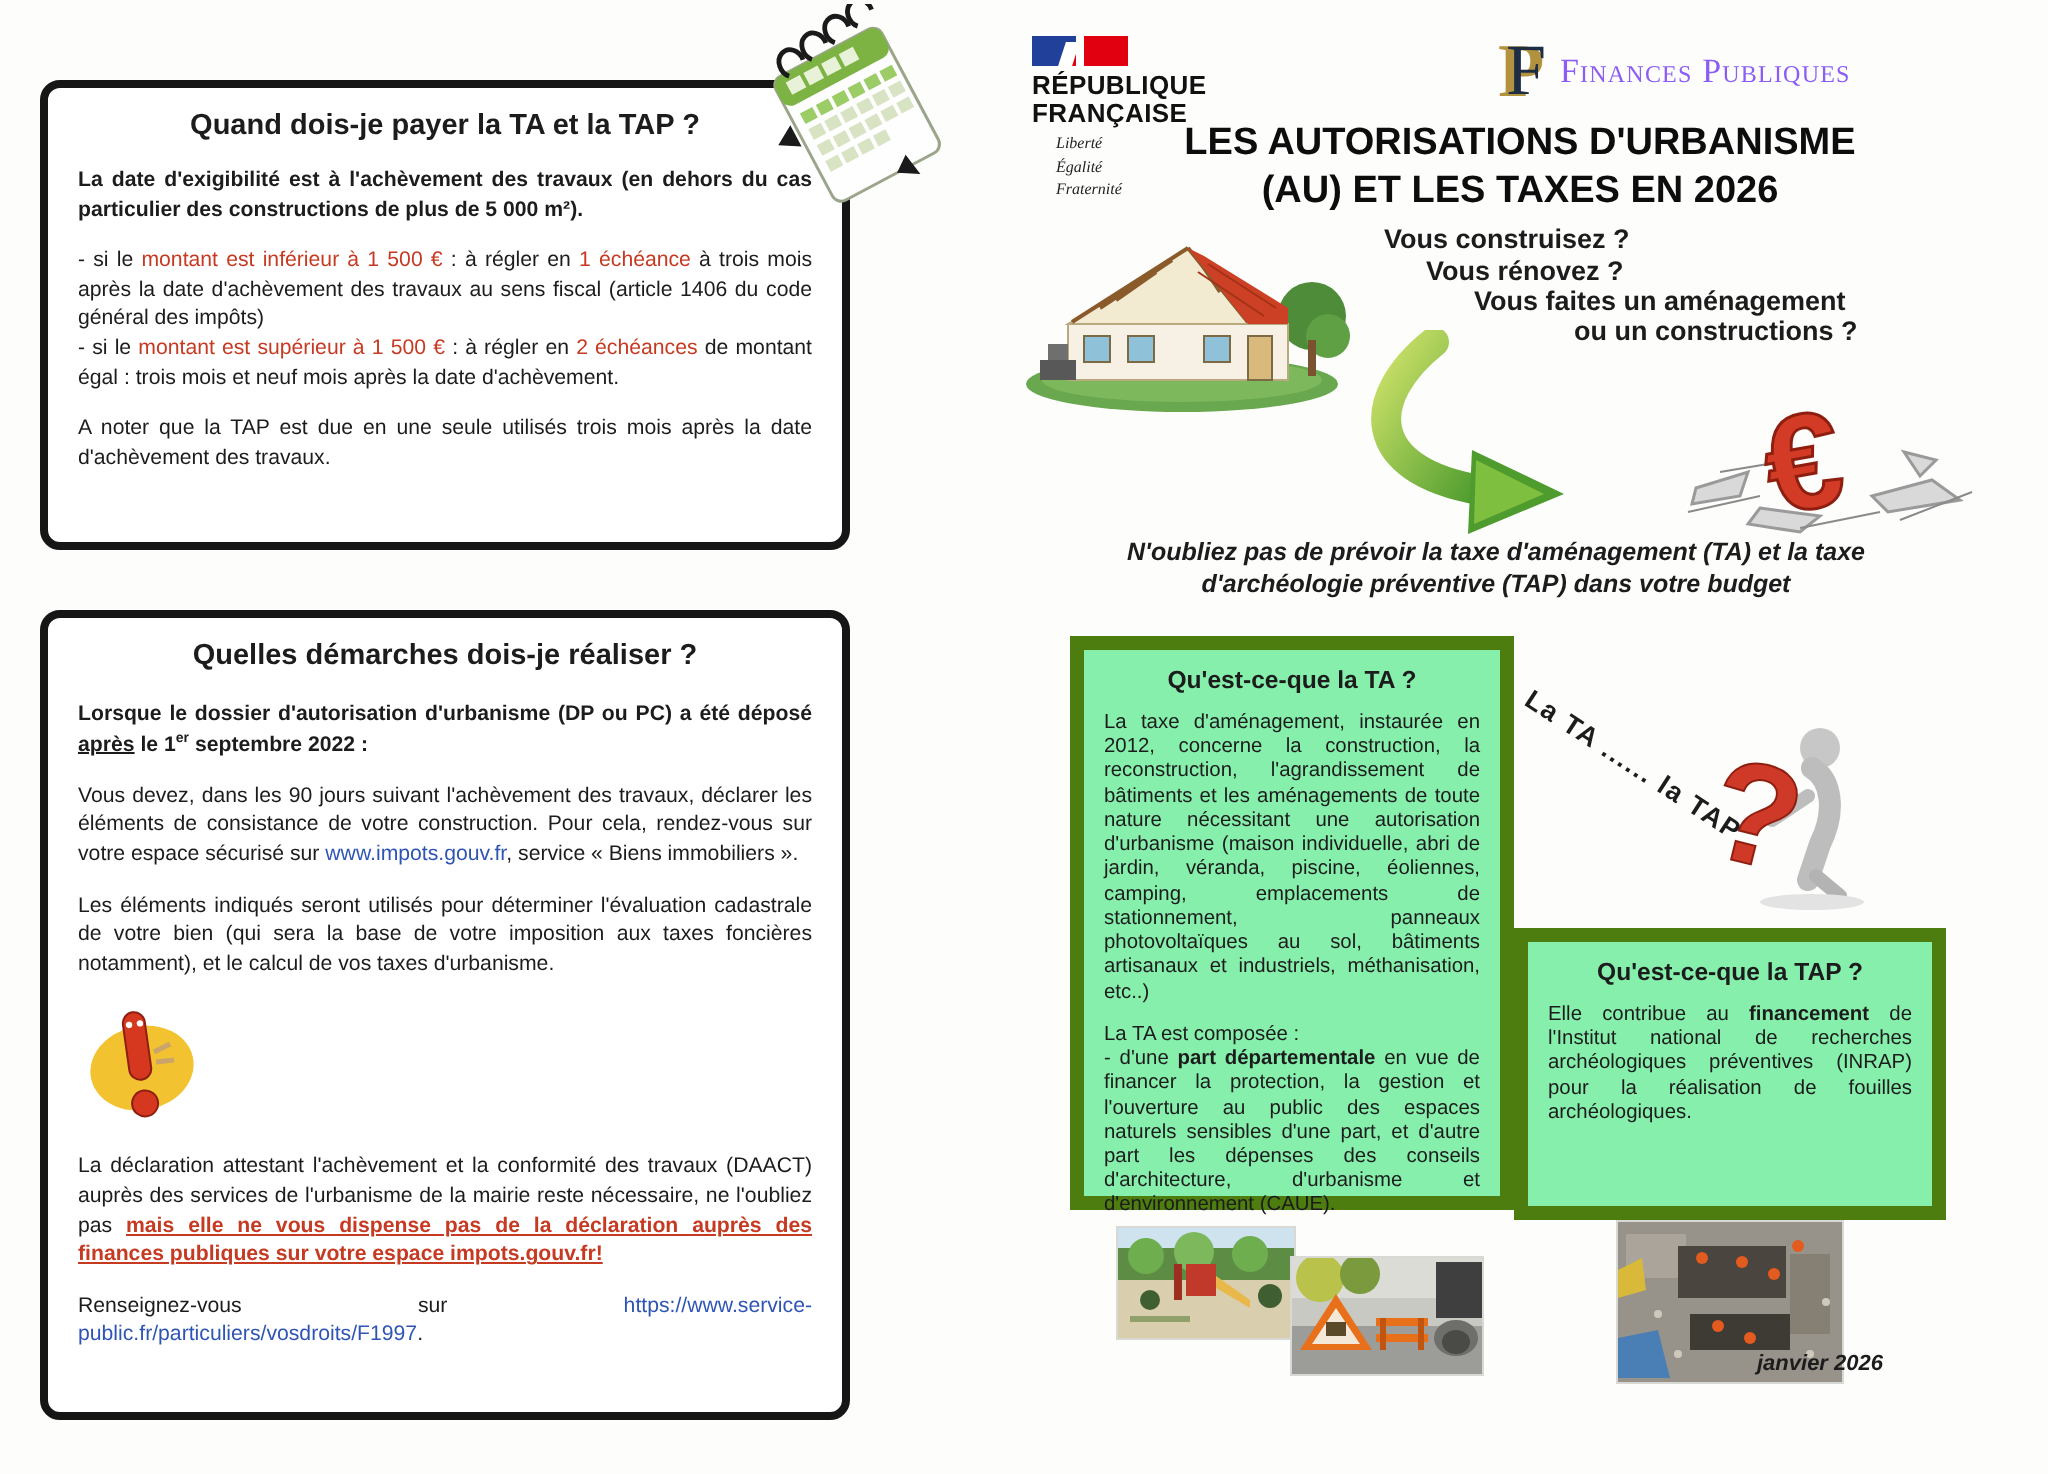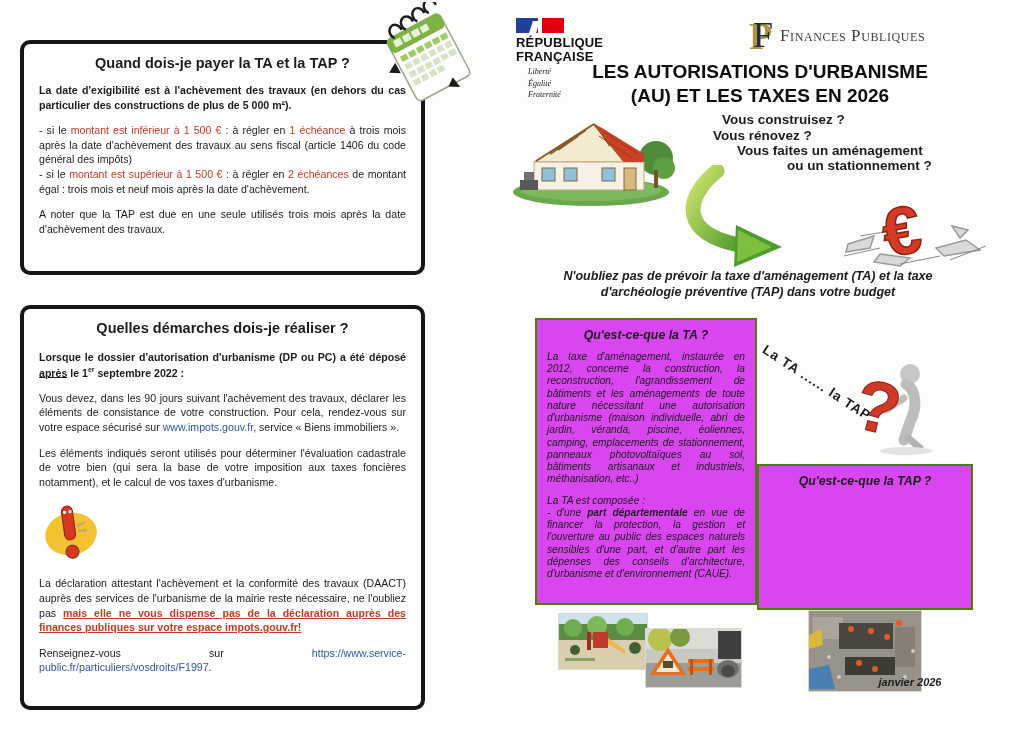--- a/index.html
+++ b/index.html
@@ -35,29 +35,29 @@
   .rf-flag .fb.blue { background: #20409a; }
   .rf-flag .fb.blue::after { content:""; position:absolute; right:-3px; top:3px; width:10px; height:12px; background:#fff; transform: skewX(-18deg); }
   .rf-flag .fb.blue::before { content:""; position:absolute; right:-6px; top:6px; width:7px; height:12px; background:#e1000f; transform: skewX(-18deg); z-index:1; }
   .rf-flag .fb.red { background: #e1000f; }
   .rf-name { font-size: 13px; font-weight: bold; line-height: 1.05; letter-spacing: .2px; color:#111; }
   .rf-motto { font-family: "Liberation Serif", serif; font-style: italic; font-size: 8px; line-height: 1.45; color: #222; margin-top: 3px; margin-left: 12px; }
   .fp-logo { position: absolute; left: 748px; top: 16px; display: flex; align-items: center; gap: 6px; }
   .fp-mono { position: relative; width: 26px; height: 40px; font-family:"Liberation Serif", serif; }
   .fp-mono .gold { position:absolute; left: 1px; top: -2px; font-size: 38px; color: #b3923f; font-weight: bold; }
   .fp-mono .navy { position:absolute; left: 5px; top: -2px; font-size: 36px; color: #1d2d44; }
-  .fp-text { font-family: "Liberation Serif", serif; font-variant: small-caps; font-size: 17px; letter-spacing: .6px; color: #404040; }
+  .fp-text { font-family: "Liberation Serif", serif; font-variant: small-caps; font-size: 17px; letter-spacing: .6px; color: #8b5cf6; }
   .main-title { position: absolute; left: 540px; top: 60px; width: 440px; text-align: center;
     font-size: 19px; font-weight: bold; line-height: 1.25; color: #0d0d0d; }
   
   .q-line { position: absolute; font-size: 13.5px; font-weight: bold; white-space: nowrap; }
   .reminder { position: absolute; left: 548px; top: 268px; width: 400px; text-align: center;
     font-size: 12.5px; font-weight: bold; font-style: italic; line-height: 1.3; }
   
-  .smallbox { position: absolute; background: #d946ef; border: 2px solid #4d7c0f; padding: 7px 10px; font-style: italic; }
+  .smallbox { position: absolute; background: #86efac; border: 7px solid #4d7c0f; padding: 7px 10px; }
   #tabox { left: 535px; top: 318px; width: 222px; height: 287px; }
   #tapbox { left: 757px; top: 464px; width: 216px; height: 146px; }
   .smallbox h3 { font-size: 12.3px; font-weight: bold; text-align: center; margin: 1px 0 9px 0; }
   .smallbox p { font-size: 10.2px; line-height: 1.2; text-align: justify; margin: 0 0 9px 0; }
   .smallbox p.noskip { margin-bottom: 0; }
   .ta-tap { position: absolute; left: 768px; top: 342px; width: 160px;
     font-size: 13.5px; font-weight: bold; letter-spacing: 1px; white-space: nowrap;
     transform: rotate(33deg); transform-origin: left top; }
   
   .art { position: absolute; }
@@ -202,24 +202,24 @@
         </g>
       <rect x="36" y="58" width="13" height="13" fill="#8fc1d9" stroke="#7c6a45"></rect>
       <rect x="58" y="58" width="13" height="13" fill="#8fc1d9" stroke="#7c6a45"></rect>
       <rect x="96" y="58" width="13" height="13" fill="#8fc1d9" stroke="#7c6a45"></rect>
       <rect x="118" y="58" width="12" height="22" fill="#d9b97c" stroke="#7c6a45"></rect>
       <rect x="18" y="62" width="10" height="18" fill="#6f6f6f"></rect>
       <rect x="14" y="70" width="18" height="10" fill="#585858"></rect>
     </svg>
   </div>
 
-  <div class="q-line" style="left:722px; top:112px;">Vous construisez ?</div>
+  <div class="q-line" style="left:692px; top:112px;">Vous construisez ?</div>
   <div class="q-line" style="left:713px; top:128px;">Vous rénovez ?</div>
   <div class="q-line" style="left:737px; top:143px;">Vous faites un aménagement</div>
-  <div class="q-line" style="left:787px; top:158px;">ou un stationnement ?</div>
+  <div class="q-line" style="left:787px; top:158px;">ou un constructions ?</div>
 
   <div class="art" style="left:672px; top:165px; width:135px; height:108px;">
     <svg width="135" height="108" viewBox="0 0 135 108">
       <defs>
         <linearGradient id="ag" x1="0" y1="0" x2="1" y2="1">
           <stop offset="0" stop-color="#cfe36a"></stop>
             <stop offset="1" stop-color="#4e9c2e"></stop>
         </linearGradient>
       </defs>
       <path d="M45 6 C10 34 10 70 68 80" stroke="url(#ag)" stroke-width="15" fill="none" stroke-linecap="round"></path>
@@ -260,20 +260,21 @@
       <path d="M60 36 C70 42 72 58 64 74 L58 92" stroke="#bdbdbd" stroke-width="11" fill="none" stroke-linecap="round"></path>
       <path d="M58 50 L40 62" stroke="#bdbdbd" stroke-width="7" stroke-linecap="round"></path>
       <path d="M62 90 L74 100" stroke="#b3b3b3" stroke-width="7" stroke-linecap="round"></path>
       <ellipse cx="60" cy="103" rx="26" ry="4" fill="#e3e3e3"></ellipse>
       <text x="10" y="86" font-size="72" font-weight="bold" fill="#cf3a28" stroke="#8e1f10" stroke-width="1" transform="rotate(14 40 60)" font-family="Liberation Sans, sans-serif">?</text>
     </svg>
   </div>
 
   <div class="smallbox" id="tapbox">
     <h3>Qu'est-ce-que la TAP ?</h3>
+    <p class="noskip"><span>Elle contribue au </span><span class="b">financement</span><span> de l'Institut national de recherches archéologiques préventives (INRAP) pour la réalisation de fouilles archéologiques.</span></p>
   </div>
 
   <div class="photo" style="left:558px; top:613px; width:90px; height:57px;">
     <svg width="88" height="55" viewBox="0 0 88 55">
       <rect width="88" height="55" fill="#cfe3ef"></rect>
       <rect y="10" width="88" height="18" fill="#5d8c44"></rect>
       <circle cx="14" cy="14" r="9" fill="#6fae4f"></circle>
         <circle cx="38" cy="12" r="10" fill="#7db85c"></circle>
         <circle cx="66" cy="13" r="9" fill="#6fae4f"></circle>
       <rect y="26" width="88" height="29" fill="#d9cfae"></rect>

